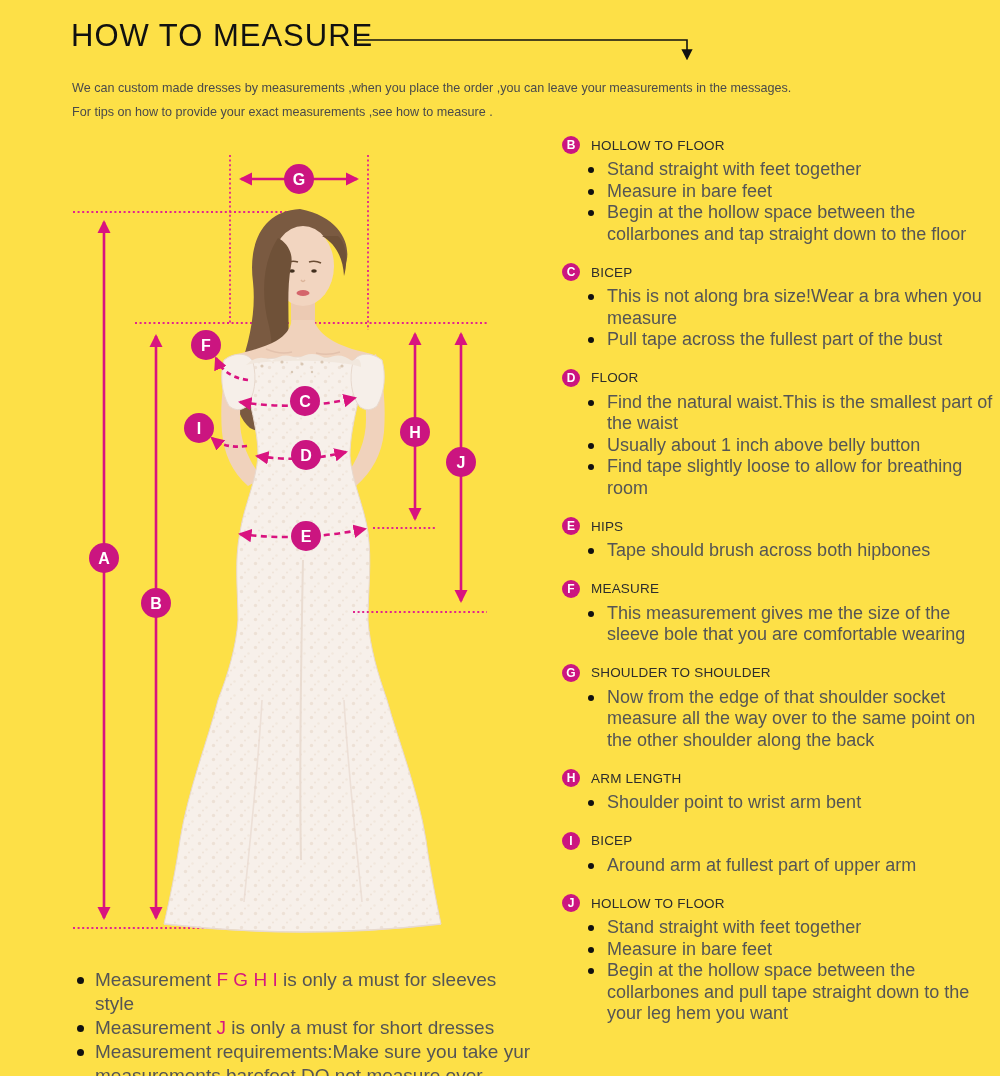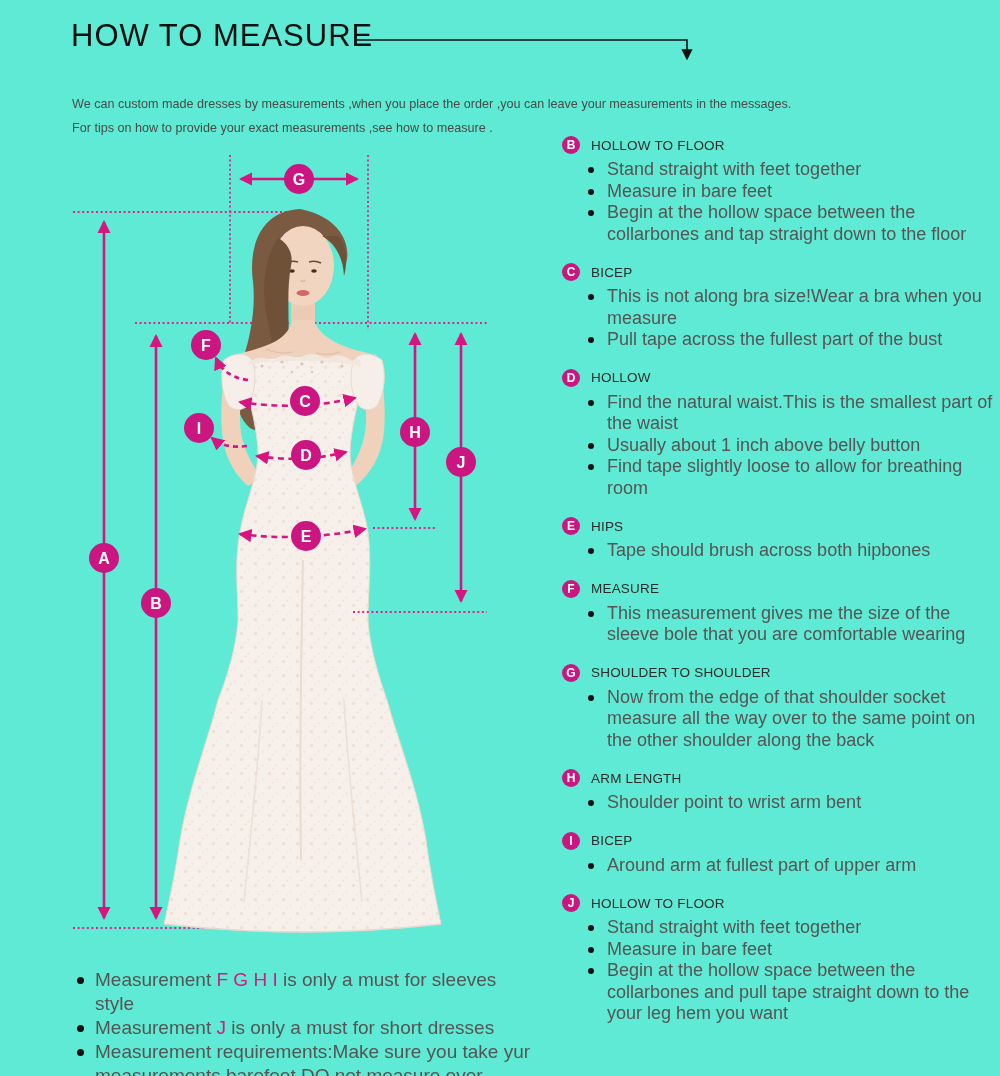--- a/index.html
+++ b/index.html
@@ -1,20 +1,20 @@
 <!DOCTYPE html>
 <html><head>
 <meta charset="utf-8">
 <style>
   html,body{margin:0;padding:0;background:#fff;}
-  .page{position:relative;width:1000px;height:1076px;background:#5eead4;overflow:hidden;
+  .page{position:relative;width:1000px;height:1076px;background:#fde047;overflow:hidden;
         font-family:"Liberation Sans",sans-serif;color:#4a4a4a;}
   .page-title{position:absolute;left:71px;top:18px;margin:0;font-size:31px;font-weight:400;
         letter-spacing:1px;color:#111;}
-  .intro{position:absolute;left:72px;top:92px;width:880px;}
+  .intro{position:absolute;left:72px;top:76px;width:880px;}
   .intro p{margin:0;font-size:12.6px;line-height:24px;color:#4a4a4a;}
   .diagram-svg{position:absolute;left:0;top:0;pointer-events:none;}
   
   .sections{position:absolute;left:562px;top:136px;width:432px;}
   .section{margin-bottom:18px;}
   .sec-head{display:flex;align-items:center;gap:11px;}
   .badge{width:18px;height:18px;border-radius:50%;background:#cb1580;color:#fff;
          font-weight:700;font-size:12px;display:flex;align-items:center;justify-content:center;
          flex:0 0 18px;}
   .sec-title{font-size:13.5px;color:#2d2d2d;letter-spacing:.2px;}
@@ -220,21 +220,21 @@
         </div>
         <ul class="bullets">
           <li>This is not along bra size!Wear a bra when you measure</li>
           <li>Pull tape across the fullest part of the bust</li>
         </ul>
       </div>
 
       <div class="section">
         <div class="sec-head">
           <span class="badge">D</span>
-          <span class="sec-title">HOLLOW</span>
+          <span class="sec-title">FLOOR</span>
         </div>
         <ul class="bullets">
           <li>Find the natural waist.This is the smallest part of the waist</li>
           <li>Usually about 1 inch above belly button</li>
           <li>Find tape slightly loose to allow for breathing room</li>
         </ul>
       </div>
 
       <div class="section">
         <div class="sec-head">

